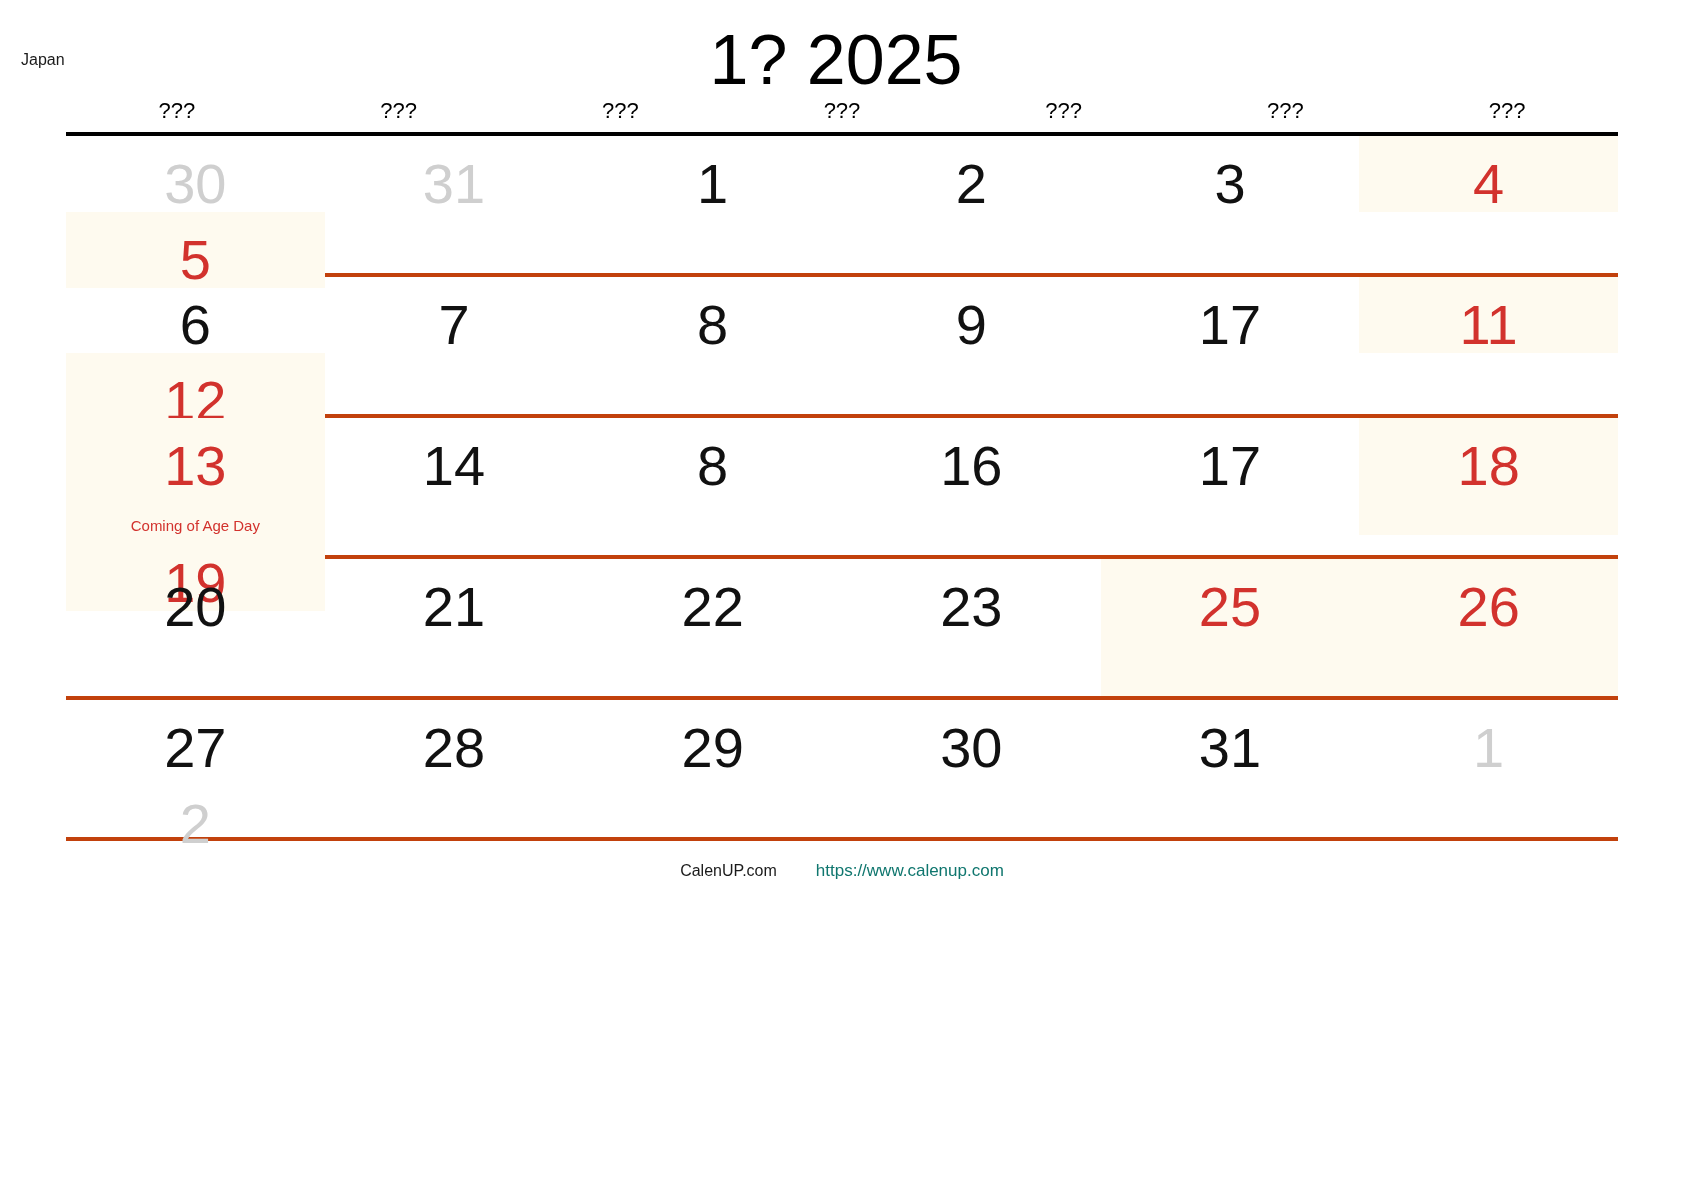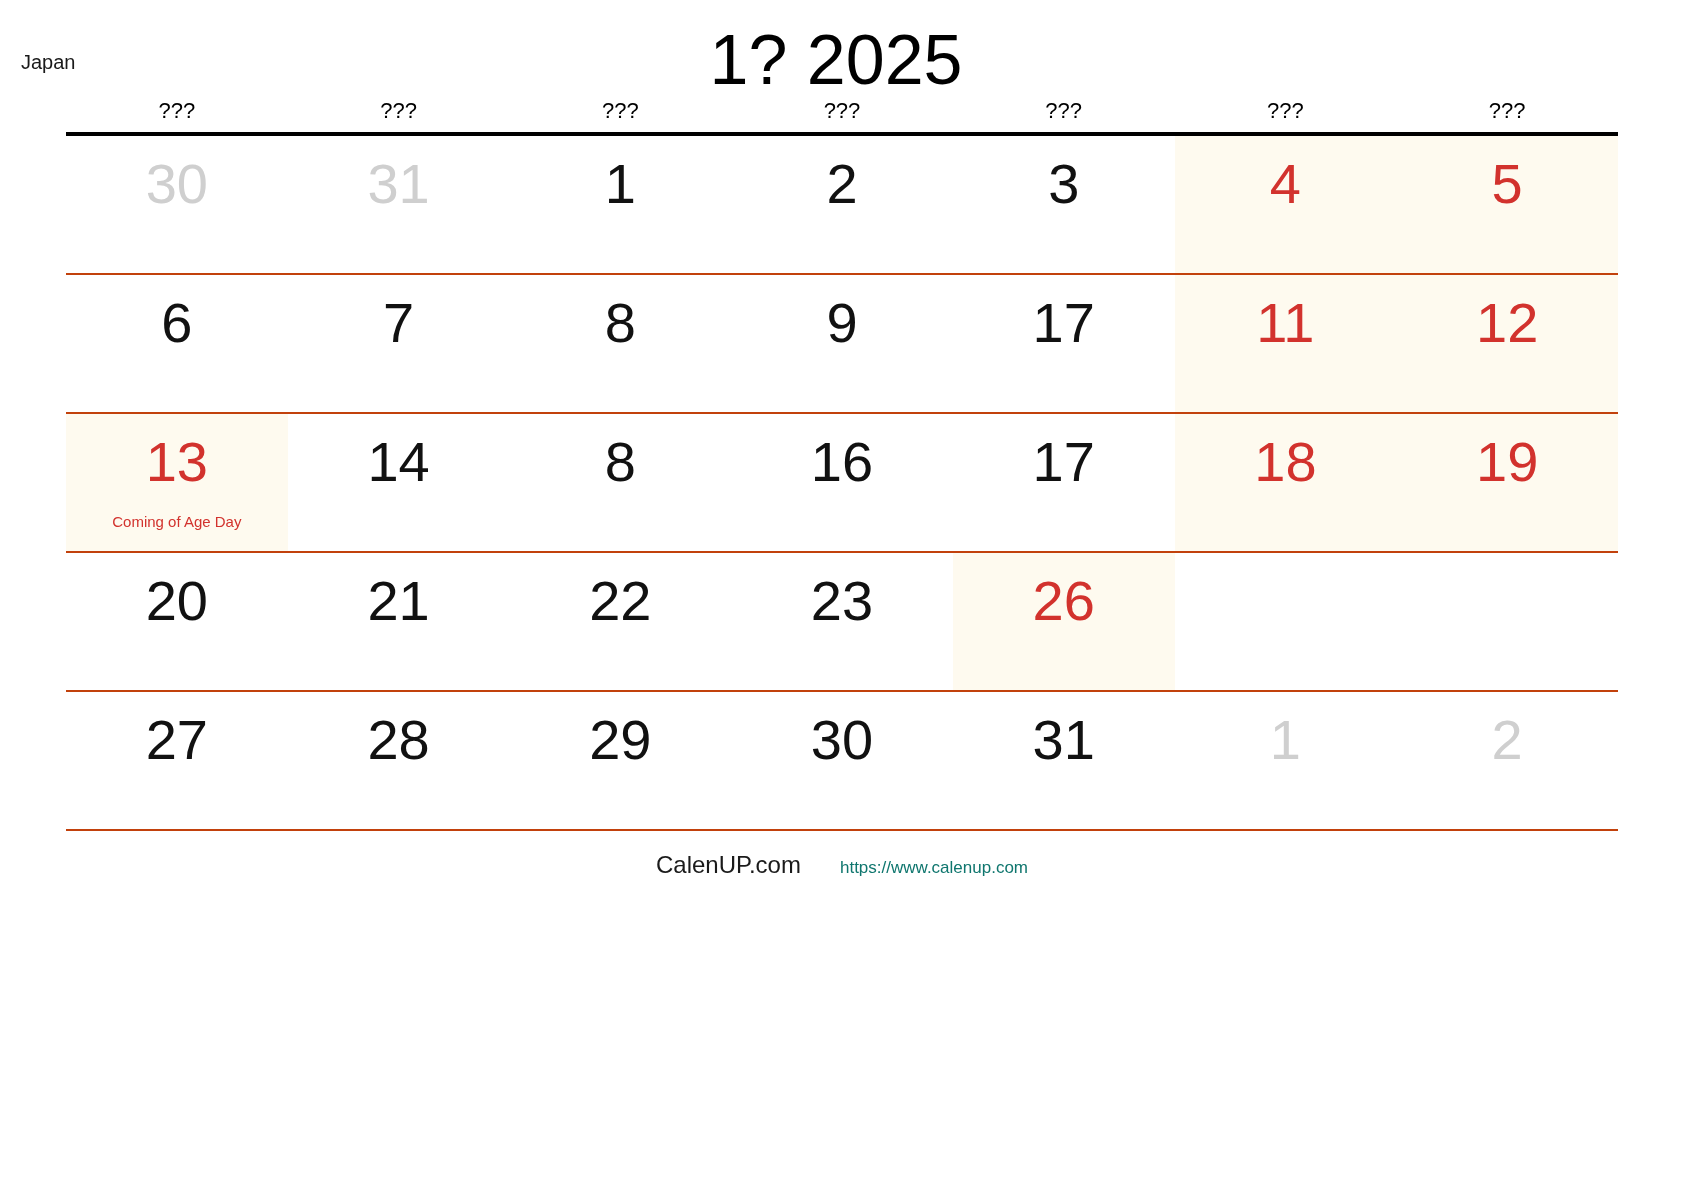--- a/index.html
+++ b/index.html
@@ -23,21 +23,21 @@
 
   
   .header {
     position: relative;
     height: 100px;
   }
   .country-label {
     position: absolute;
     left: 21px;
     top: 52px;
-    font-size: 20px;
+    font-size: 16px;
     line-height: 1;
     color: #1a1a1a;
     font-weight: 400;
   }
   .month-title {
     position: absolute;
     left: 0;
     right: 12px;
     top: 24px;
     text-align: center;
@@ -76,23 +76,23 @@
   }
 
   
   .grid {
     width: 1552px;
     margin: 0 auto;
     position: relative;
   }
   .week-row {
     display: grid;
-    grid-template-columns: repeat(7, 1fr);
+    grid-template-columns: repeat(6, 1fr);
     height: 137px;
-    border-bottom: 2px solid #c2410c;
+    border-bottom: 4px solid #c2410c;
     position: relative;
   }
   .day-cell {
     position: relative;
     display: flex;
     flex-direction: column;
     align-items: center;
     justify-content: flex-start;
     padding-top: 20px;
     box-sizing: border-box;
@@ -126,21 +126,21 @@
   .footer {
     width: 1552px;
     margin: 0 auto;
     padding-top: 20px;
     display: flex;
     justify-content: center;
     align-items: baseline;
     gap: 14px;
   }
   .footer-brand {
-    font-size: 24px;
+    font-size: 16px;
     color: #1a1a1a;
   }
   .footer-url {
     font-size: 17px;
     color: #0f766e;
     text-decoration: none;
     margin-left: 25px;
   }
 </style>
 </head>
@@ -242,20 +242,23 @@
         <div class="day-cell">
           <div class="day-num">21</div>
         </div>
         <div class="day-cell">
           <div class="day-num">22</div>
         </div>
         <div class="day-cell">
           <div class="day-num">23</div>
         </div>
         <div class="day-cell shaded">
+          <div class="day-num red">25</div>
+        </div>
+        <div class="day-cell shaded">
           <div class="day-num red">26</div>
         </div>
       </div>
       <div class="week-row">
         <div class="day-cell">
           <div class="day-num">27</div>
         </div>
         <div class="day-cell">
           <div class="day-num">28</div>
         </div>

